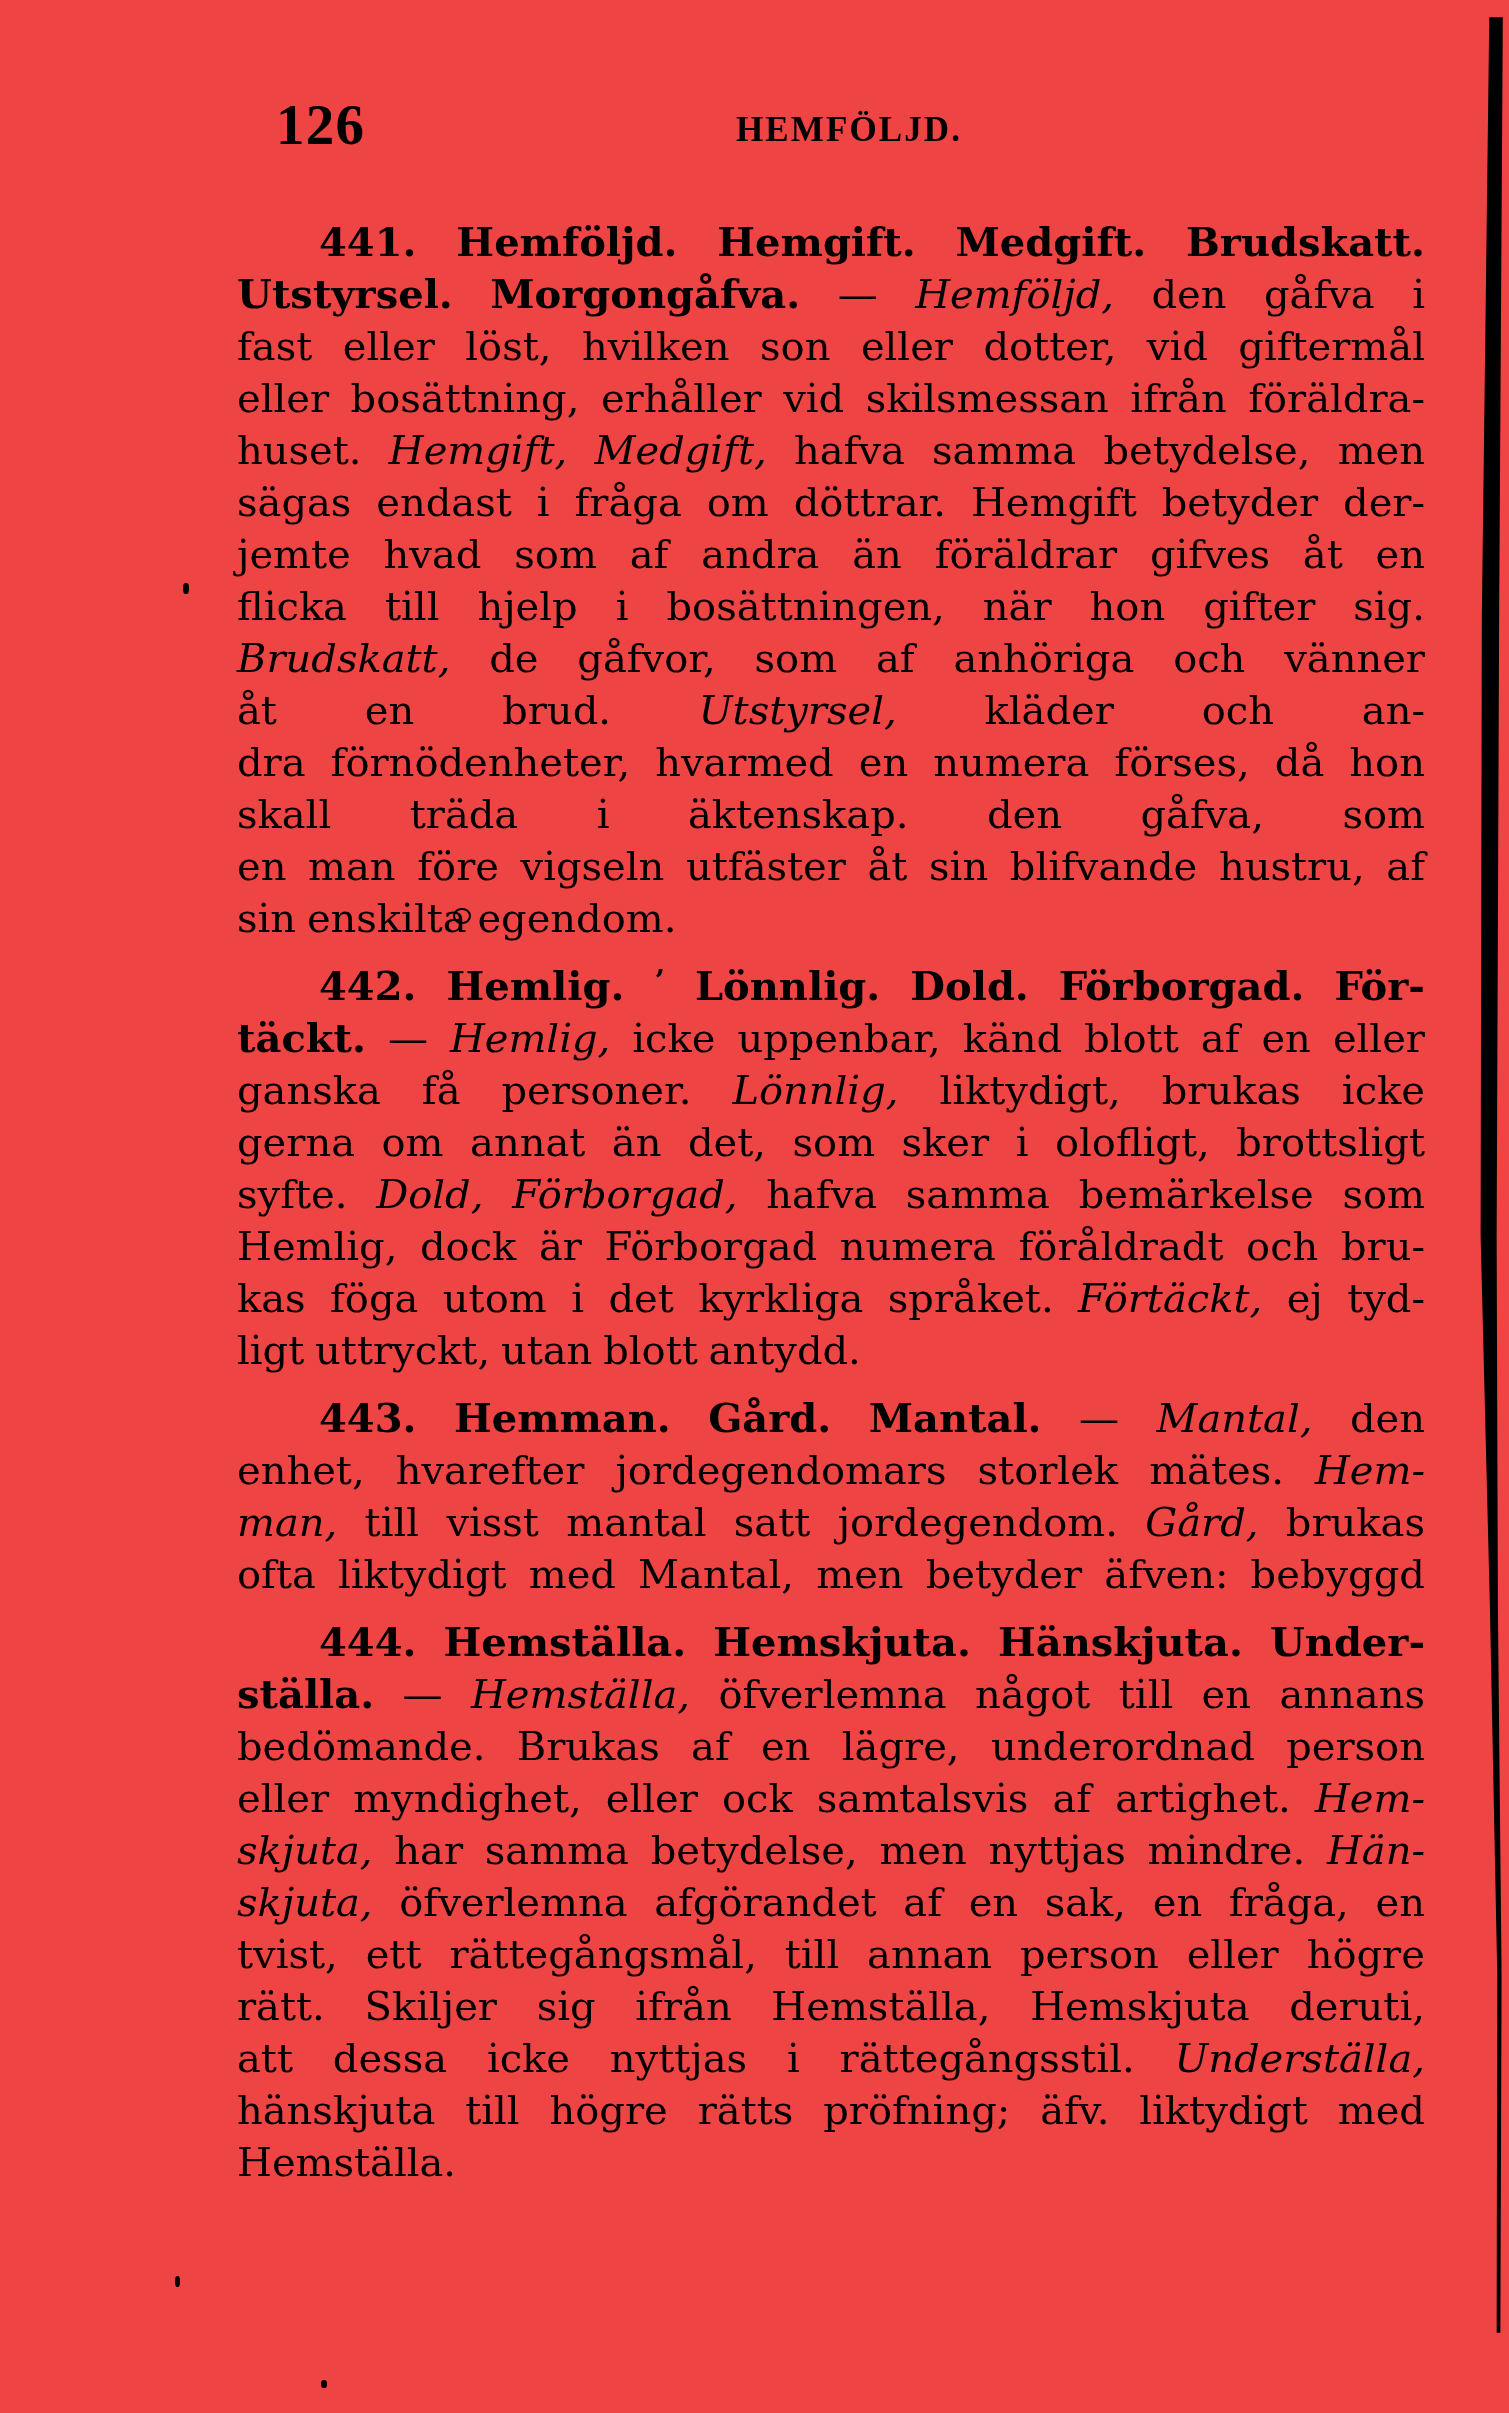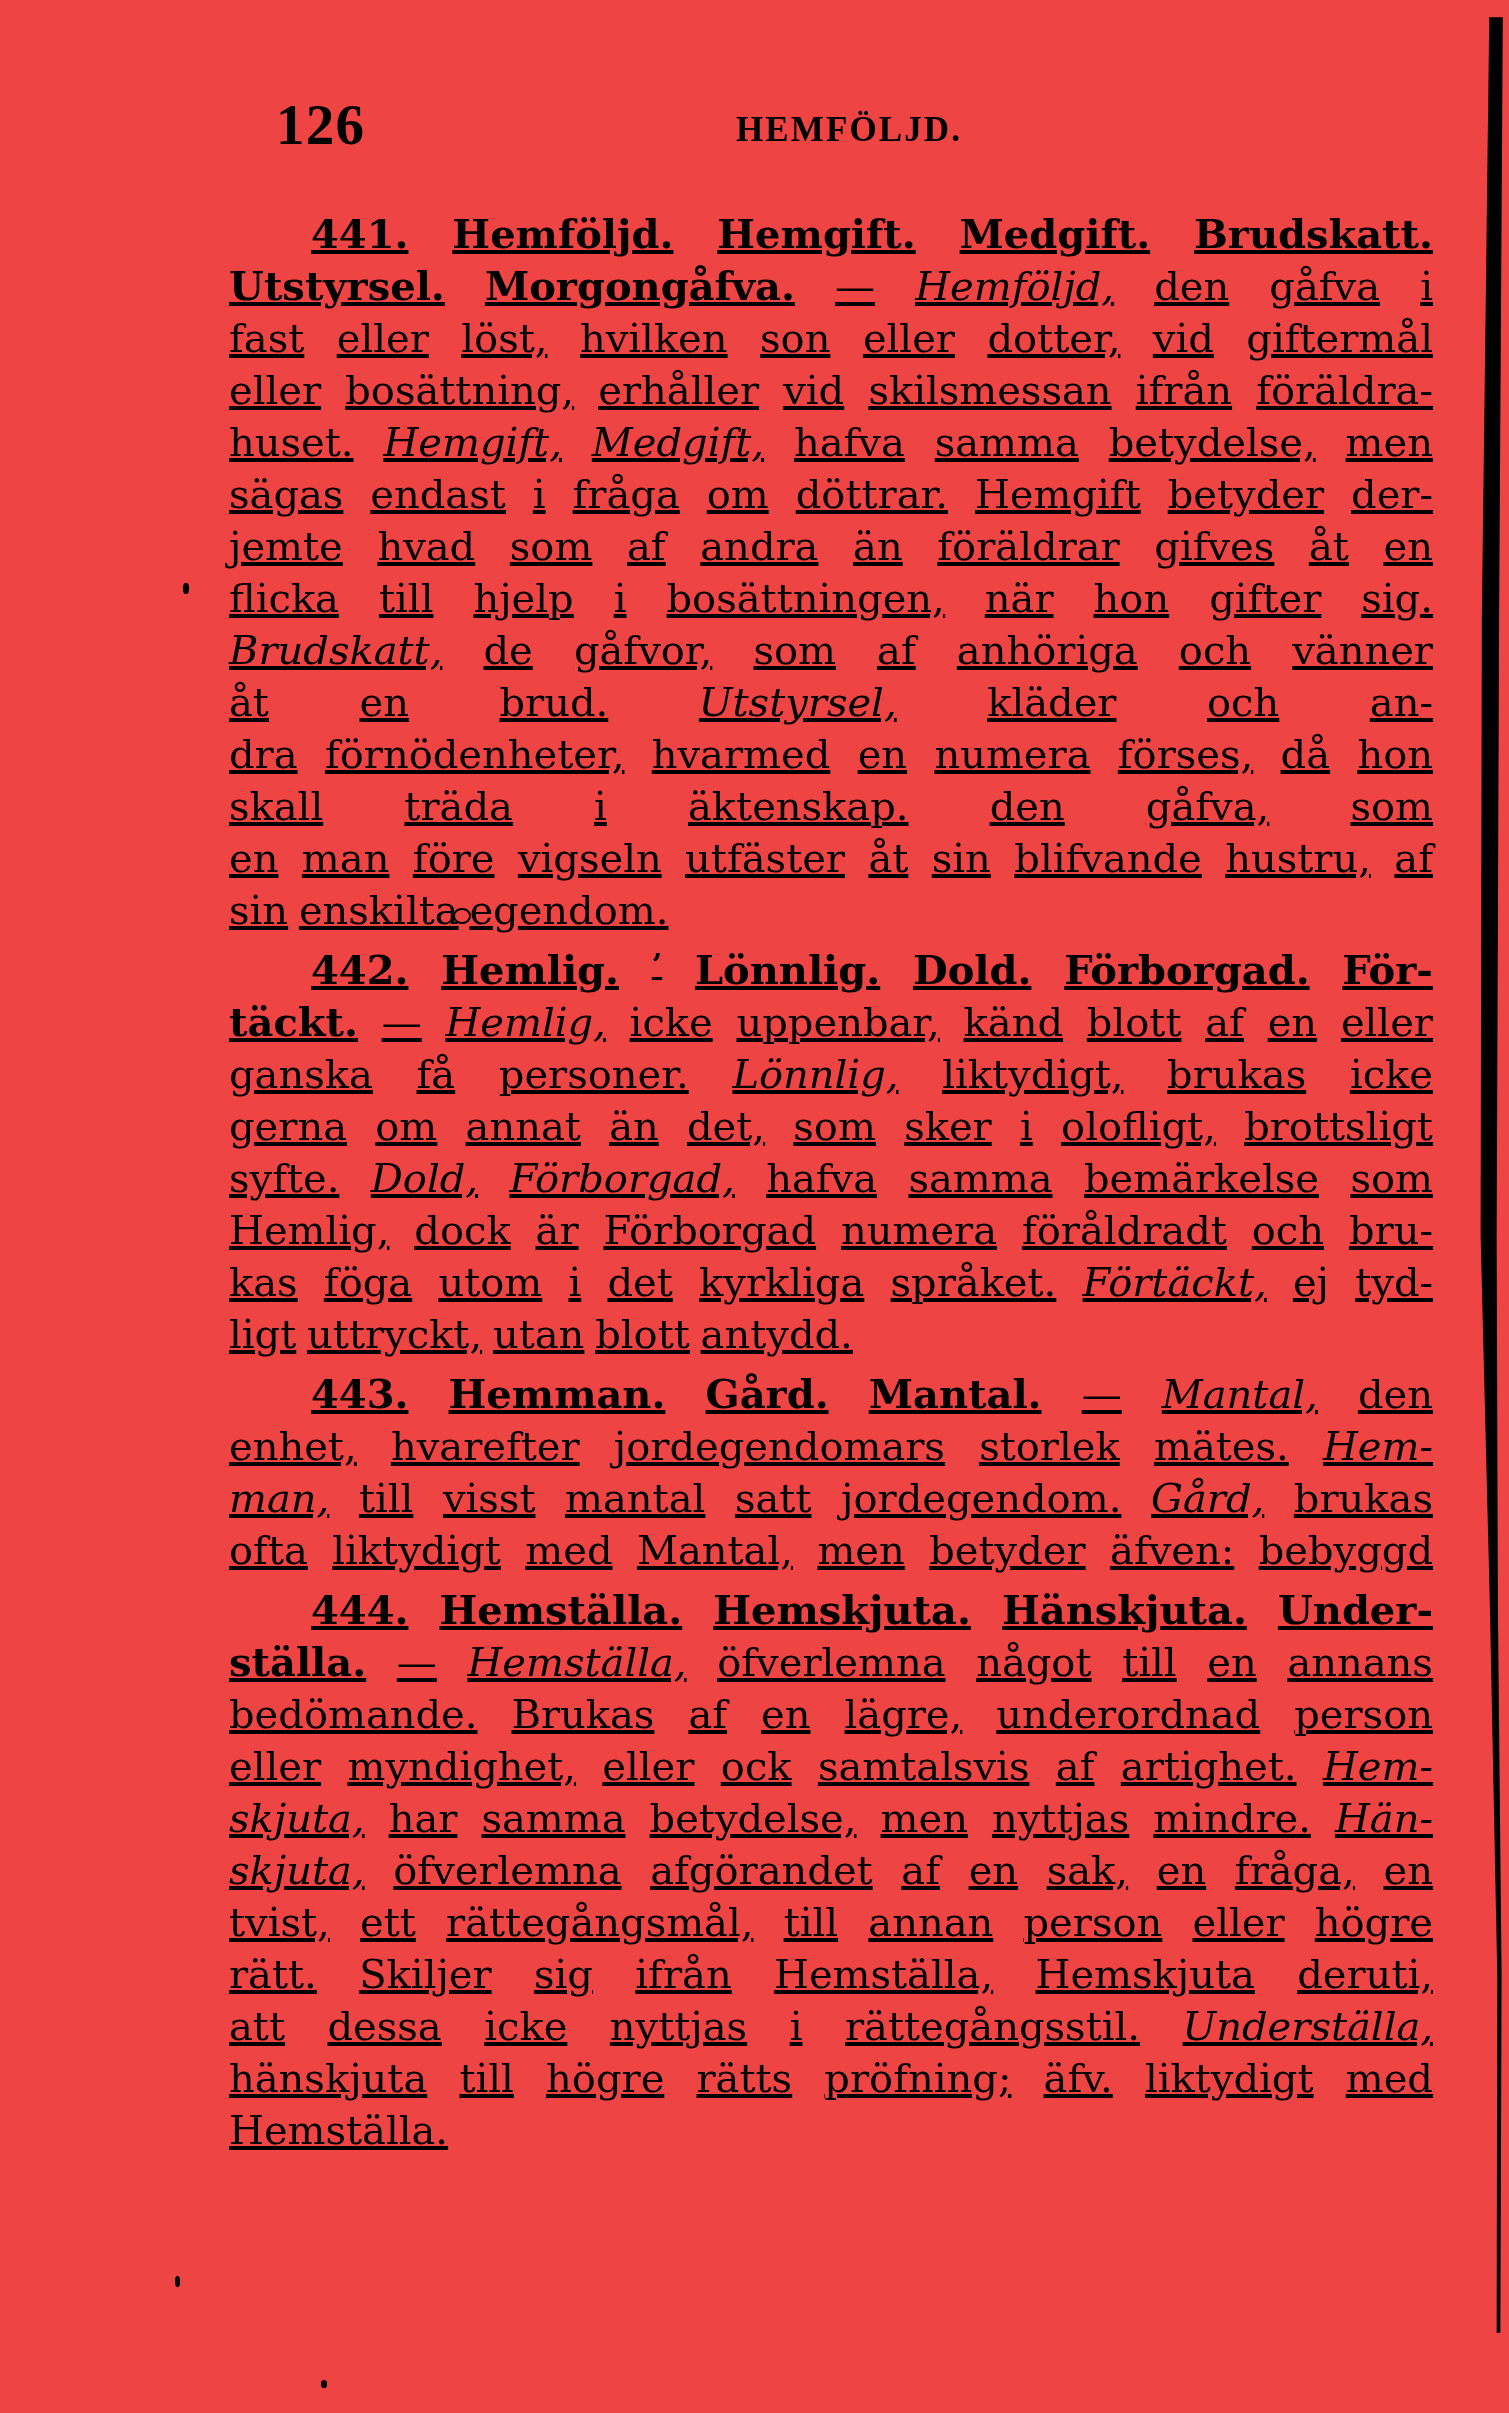--- a/index.html
+++ b/index.html
@@ -12,21 +12,21 @@
     font-family:"Liberation Serif",serif;font-weight:bold;letter-spacing:1.2px;
   }
   .runtitle{
     position:absolute;left:736px;top:112px;font-size:35px;line-height:1;
     font-family:"Liberation Serif",serif;letter-spacing:0.06em;font-weight:bold;
   }
   .text{
     position:absolute;left:221px;top:200px;width:1220px;
     font-size:40px;line-height:52px;
   }
-  .entry{margin:8px;padding:0;text-decoration:underline;}
+  .entry{margin:16px;padding:0;}
   .line{
     display:flex;justify-content:space-between;align-items:baseline;
     height:52px;white-space:pre;
   }
   .line.nj{justify-content:flex-start;gap:0.27em;}
   .line.ind{padding-left:82px;}
   .b{font-weight:bold;}
   .i{font-style:italic;}
   .r{}
   .a{font-weight:bold;position:relative;top:-0.30em;font-size:0.75em;}

